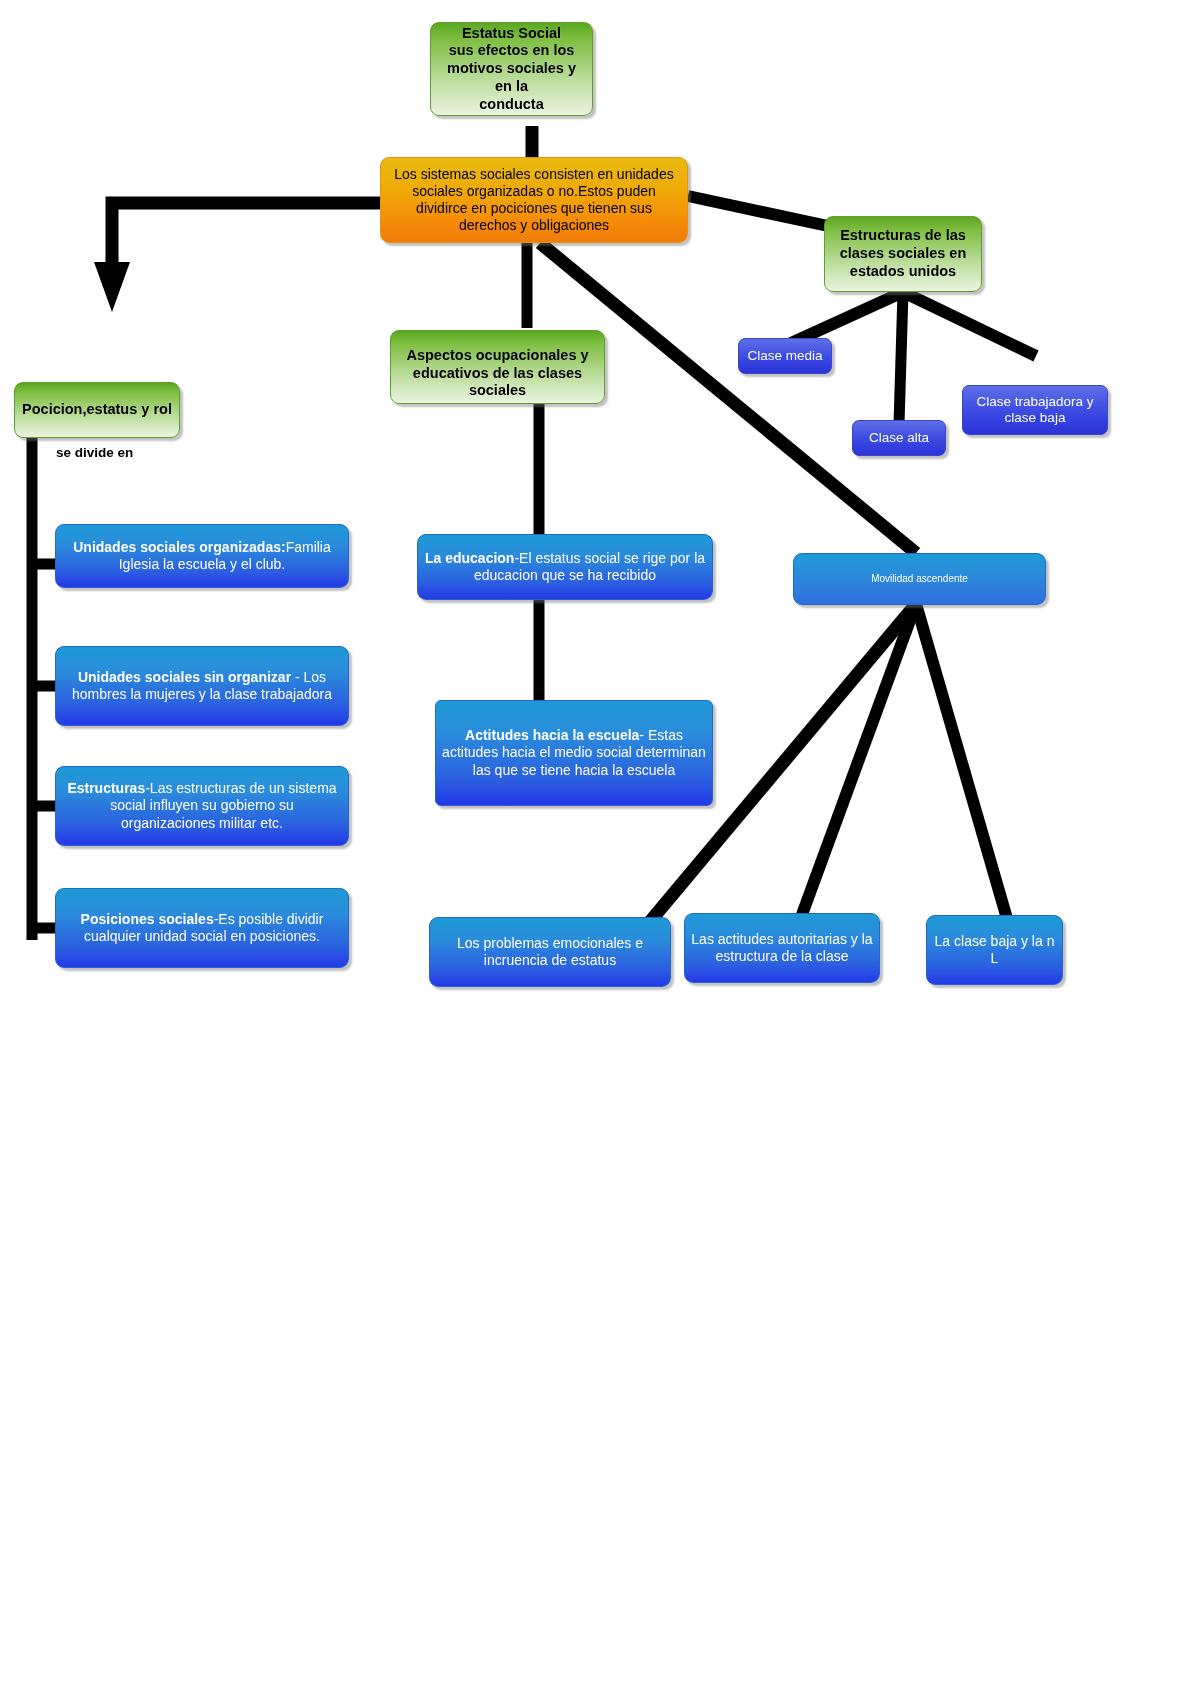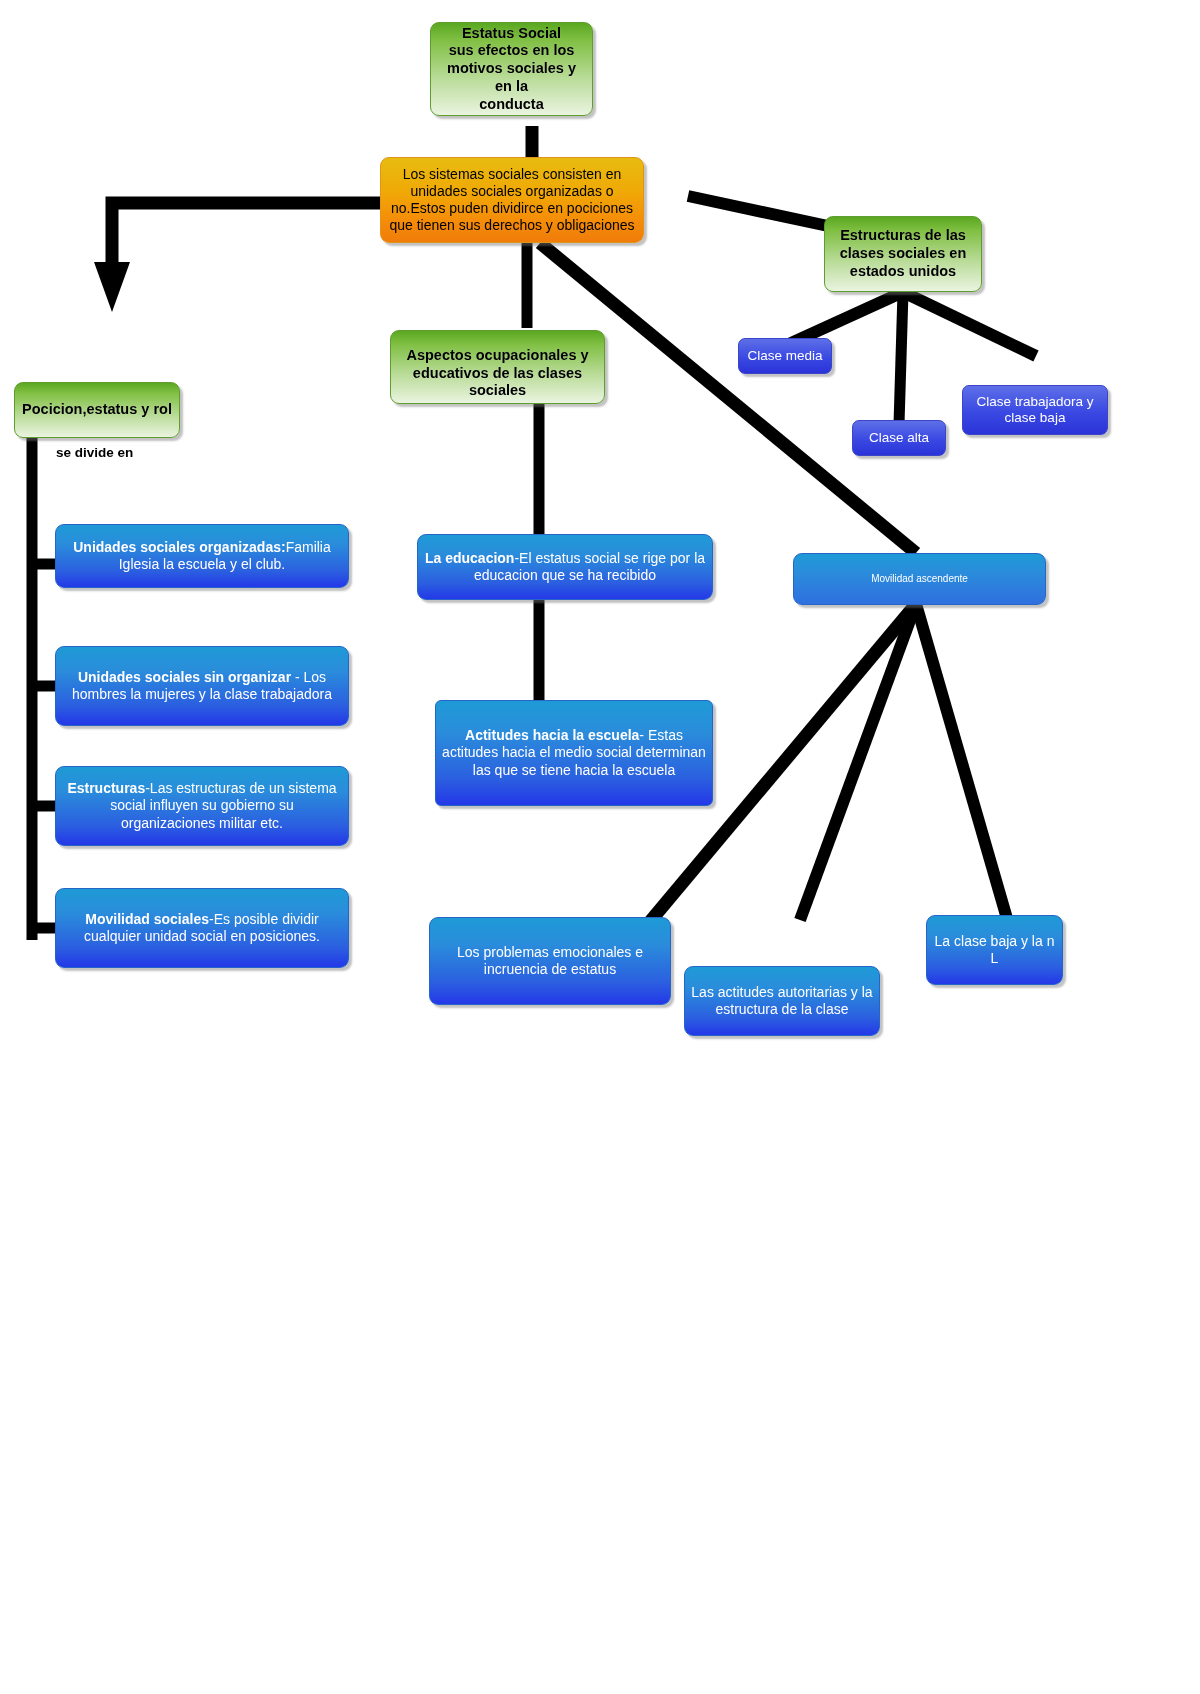--- a/index.html
+++ b/index.html
@@ -125,21 +125,21 @@
     </g>
   </svg>
 
   <div class="node n-green" style="left:430px; top:22px; width:163px; height:94px;">
     <span style="white-space:pre-line;">Estatus Social
 sus efectos en los
 motivos sociales y en la
 conducta</span>
   </div>
 
-  <div class="node n-orange" style="left:380px; top:157px; width:264px; height:86px;">
+  <div class="node n-orange" style="left:380px; top:157px; width:308px; height:86px;">
     <span>Los sistemas sociales consisten en unidades sociales organizadas o no.Estos puden dividirce en pociciones que tienen sus derechos y obligaciones</span>
   </div>
 
   <div class="node n-green" style="left:14px; top:334px; width:166px; height:56px;margin-top:48px;">
     <span>Pocicion,estatus y rol</span>
   </div>
 
   <div class="edge-label" style="left:56px; top:445px;">se divide en</div>
 
   <div class="node n-green" style="left:390px; top:330px; width:215px; height:74px;align-items:flex-end;">
@@ -175,45 +175,45 @@
   </div>
 
   <div class="node n-blue" style="left:55px; top:766px; width:294px; height:80px;">
     <span>
       <b>Estructuras</b><span>-Las estructuras de un sistema social influyen su gobierno su organizaciones militar etc.</span>
     </span>
   </div>
 
   <div class="node n-blue" style="left:55px; top:888px; width:294px; height:80px;">
     <span>
-      <b>Movilidad sociales</b><span>-Es posible dividir cualquier unidad social en posiciones.</span>
+      <b>Posiciones sociales</b><span>-Es posible dividir cualquier unidad social en posiciones.</span>
     </span>
   </div>
 
   <div class="node n-blue" style="left:417px; top:534px; width:296px; height:66px;">
     <span>
       <b>La educacion</b><span>-El estatus social se rige por la educacion que se ha recibido</span>
     </span>
   </div>
 
   <div class="node n-blue" style="left:435px; top:700px; width:278px; height:106px;border-radius:6px;">
     <span>
       <b>Actitudes hacia la escuela</b><span>- Estas actitudes hacia el medio social determinan las que se tiene hacia la escuela</span>
     </span>
   </div>
 
   <div class="node n-blue-plain" style="left:793px; top:553px; width:253px; height:52px; font-size:10px;">
     <span>Movilidad ascendente</span>
   </div>
 
-  <div class="node n-blue" style="left:429px; top:917px; width:242px; height:88px;">
+  <div class="node n-blue" style="left:429px; top:917px; width:242px; height:70px;">
     <span>Los problemas emocionales e incruencia de estatus</span>
   </div>
 
-  <div class="node n-blue" style="left:684px; top:966px; width:196px; height:70px;">
+  <div class="node n-blue" style="left:684px; top:913px; width:196px; height:70px;">
     <span>Las actitudes autoritarias y la estructura de la clase</span>
   </div>
 
   <div class="node n-blue" style="left:926px; top:915px; width:137px; height:70px;">
     <span>La clase baja y la n L</span>
   </div>
 
 </div>
 
 </body></html>

